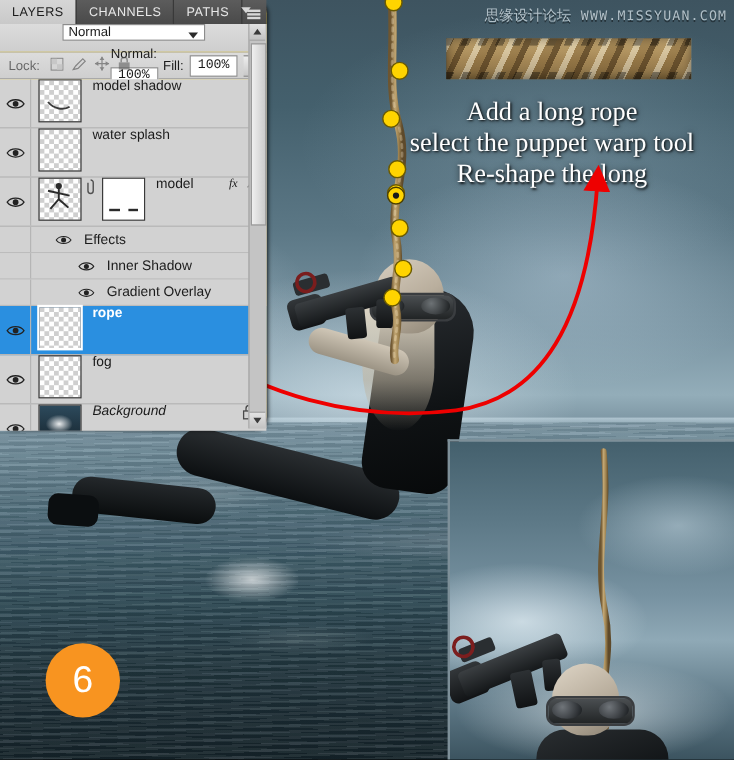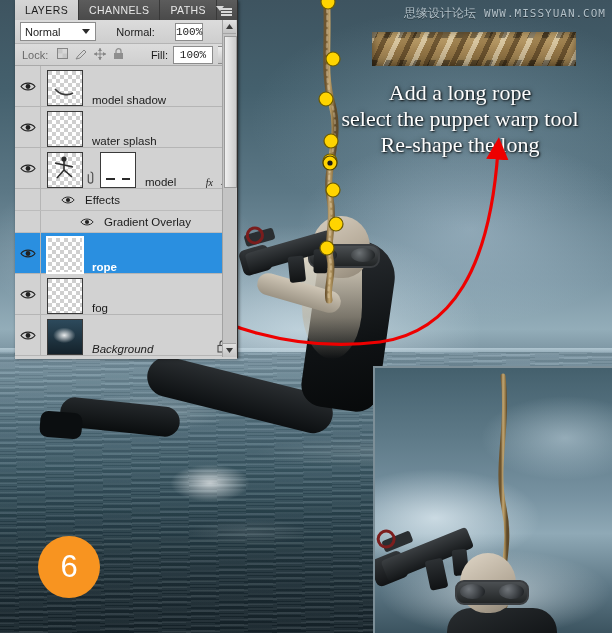--- a/index.html
+++ b/index.html
@@ -112,56 +112,56 @@
   .i-gun .grip{position:absolute;left:84px;top:54px;width:15px;height:26px;border-radius:3px;background:linear-gradient(180deg,#2d3134,#101214);transform:rotate(16deg);}
   .i-gun .scope{position:absolute;left:26px;top:18px;width:30px;height:12px;border-radius:3px;background:#2a2e31;}
   .i-gun .red{position:absolute;left:22px;top:8px;width:13px;height:13px;border-radius:50%;border:3px solid #7c1e1e;}
 
   
   .badge{position:absolute;left:38px;top:536px;width:62px;height:62px;border-radius:50%;
     background:#f89420;display:flex;align-items:center;justify-content:center;
     color:#fff;font-family:"Liberation Sans",sans-serif;font-size:31px;}
 
   
-  .panel{position:absolute;left:15px;top:0;width:222px;height:357px;
+  .panel{position:absolute;left:0;top:0;width:222px;height:357px;
     background:#fde047;border-right:1px solid #2e2e2e;border-bottom:1px solid #2e2e2e;
-    font-size:11px;color:#1b1b1b;box-shadow:1px 1px 3px rgba(0,0,0,.5);}
+    font-size:11px;color:#1b1b1b;box-shadow:1px 1px 3px rgba(0,0,0,.5);border-radius:11px;}
   .tabs{height:20px;background:linear-gradient(180deg,#5c5c5c,#4a4a4a);display:flex;align-items:stretch;position:relative;}
   .tab{display:flex;align-items:center;padding:0 10px;font-size:10.5px;letter-spacing:.4px;color:#e8e8e8;
     border-right:1px solid #393939;}
   .tab.active{background:linear-gradient(180deg,#d6d6d6,#c9c9c9);color:#1c1c1c;}
   .panel-menu{position:absolute;right:5px;top:4px;width:16px;height:12px;}
   .panel-menu i{position:absolute;right:0;display:block;height:1.5px;background:#d8d8d8;}
   .panel-menu i:nth-child(1){top:1px;width:11px;}
   .panel-menu i:nth-child(2){top:4px;width:11px;}
   .panel-menu i:nth-child(3){top:7px;width:11px;}
   .panel-menu i:nth-child(4){top:10px;width:11px;}
   .panel-menu .tri{position:absolute;left:0;top:2px;width:0;height:0;border-left:4px solid transparent;border-right:4px solid transparent;border-top:5px solid #d8d8d8;}
 
-  .blendrow{height:23px;display:flex;align-items:center;padding:0 4px 0 5px;gap:20px;
-    background:linear-gradient(180deg,#dcdcdc,#cecece);border-bottom:1px solid #b4b4b4;}
+  .blendrow{height:23px;display:flex;align-items:center;padding:0 4px 0 5px;gap:5px;
+    background:linear-gradient(180deg,#dcdcdc,#cecece);border-bottom:1px solid #b4b4b4;flex-direction:column;}
   .blendsel{position:relative;width:113px;height:17px;background:#fff;border:1px solid #8c8c8c;
     display:flex;align-items:center;padding-left:4px;font-size:11px;}
   .blendsel .chev{position:absolute;right:5px;top:6px;width:0;height:0;
     border-left:4px solid transparent;border-right:4px solid transparent;border-top:5px solid #2b2b2b;}
   .lbl{font-size:11px;color:#1b1b1b;}
   .numbox{width:38px;height:16px;background:#fff;border:1px solid #8c8c8c;display:flex;align-items:center;
     justify-content:center;font-size:11px;font-family:Liberation Mono, monospace;}
   .spin{width:14px;height:16px;background:linear-gradient(180deg,#eee,#c8c8c8);border:1px solid #8c8c8c;border-left:none;
     display:flex;align-items:center;justify-content:center;}
   .spin .t{width:0;height:0;border-top:3.5px solid transparent;border-bottom:3.5px solid transparent;border-left:5px solid #3a5a9a;}
 
   .lockrow{height:21px;display:flex;align-items:center;padding:0 4px 0 7px;gap:6px;
     background:linear-gradient(180deg,#dcdcdc,#cfcfcf);border-bottom:1px solid #a9a9a9;}
   .lock-icons{display:flex;align-items:center;gap:7px;margin-left:3px;}
   .lock-icons span{opacity:.55;display:block;}
   .fillgroup{margin-left:auto;display:flex;align-items:center;gap:5px;}
 
   .layers{position:relative;height:calc(357px - 20px - 23px - 21px);background:#d2d2d2;overflow:hidden;}
-  .row{display:flex;align-items:flex-end;height:40px;border-bottom:1px solid #b5b5b5;position:relative;}
+  .row{display:flex;align-items:flex-start;height:40px;border-bottom:1px solid #b5b5b5;position:relative;}
   .row.sel{background:#2a8fe0;}
   .eye{width:25px;min-width:25px;height:40px;display:flex;align-items:center;justify-content:center;
     border-right:1px solid #b5b5b5;}
   .thumb{width:34px;height:34px;margin-left:6px;border:1px solid #3a3a3a;background:
     repeating-conic-gradient(#ffffff 0% 25%, #cfcfcf 0% 50%) 0 0/8px 8px;position:relative;flex:0 0 auto;}
   .thumb.sel{outline:2px solid #fff;outline-offset:-1px;border:1px solid #000;}
   .thumb.bg{background:
     radial-gradient(ellipse 16px 11px at 48% 45%, rgba(255,255,255,.9), rgba(255,255,255,0) 70%),
     linear-gradient(180deg,#2d4a5c,#14222b);}
   .mask{width:34px;height:34px;margin-left:4px;border:1px solid #3a3a3a;background:#fff;position:relative;flex:0 0 auto;}
@@ -418,20 +418,30 @@
         <div class="eye"></div>
         <div class="eye2" style="margin-left:16px">
           <svg width="14" height="10" viewBox="0 0 16 11">
               <path d="M1,5.5 C4,1 12,1 15,5.5 C12,10 4,10 1,5.5 Z" fill="none" stroke="#222" stroke-width="1.1"></path>
               <circle cx="8" cy="5.5" r="2.4" fill="#222"></circle>
             </svg>
         </div>
         <span class="fxlabel" style="margin-left:6px">Effects</span>
       </div>
 
+      <div class="fxrow">
+        <div class="eye"></div>
+        <div class="eye2" style="margin-left:35px">
+          <svg width="14" height="10" viewBox="0 0 16 11">
+              <path d="M1,5.5 C4,1 12,1 15,5.5 C12,10 4,10 1,5.5 Z" fill="none" stroke="#222" stroke-width="1.1"></path>
+              <circle cx="8" cy="5.5" r="2.4" fill="#222"></circle>
+            </svg>
+        </div>
+        <span class="fxlabel" style="margin-left:6px">Inner Shadow</span>
+      </div>
 
       <div class="fxrow">
         <div class="eye"></div>
         <div class="eye2" style="margin-left:35px">
           <svg width="14" height="10" viewBox="0 0 16 11">
               <path d="M1,5.5 C4,1 12,1 15,5.5 C12,10 4,10 1,5.5 Z" fill="none" stroke="#222" stroke-width="1.1"></path>
               <circle cx="8" cy="5.5" r="2.4" fill="#222"></circle>
             </svg>
         </div>
         <span class="fxlabel" style="margin-left:6px">Gradient Overlay</span>

